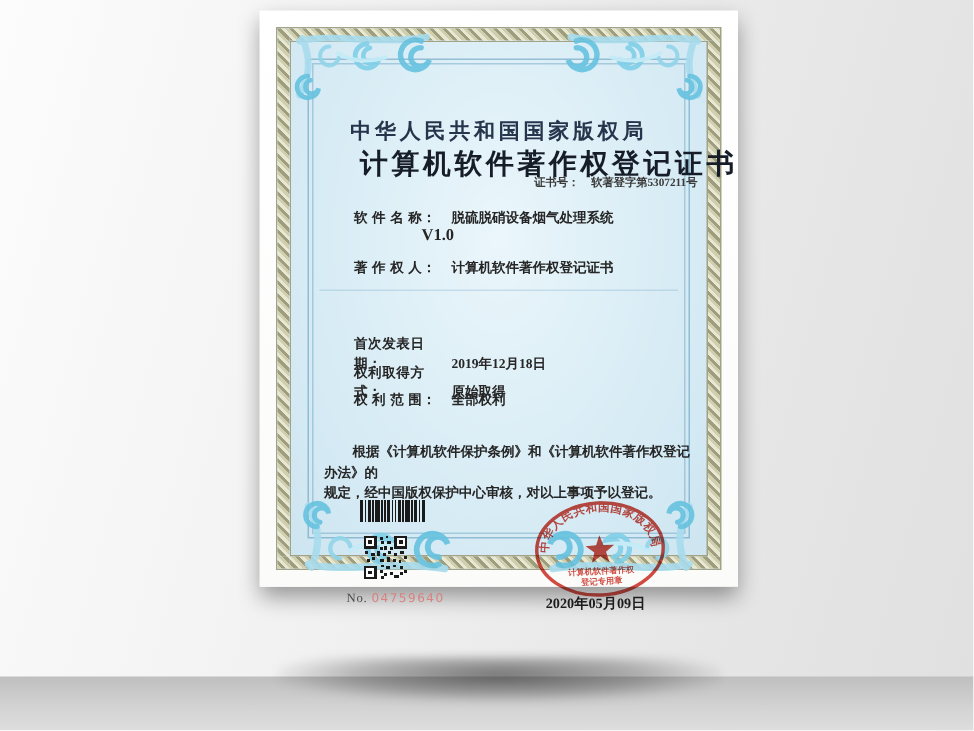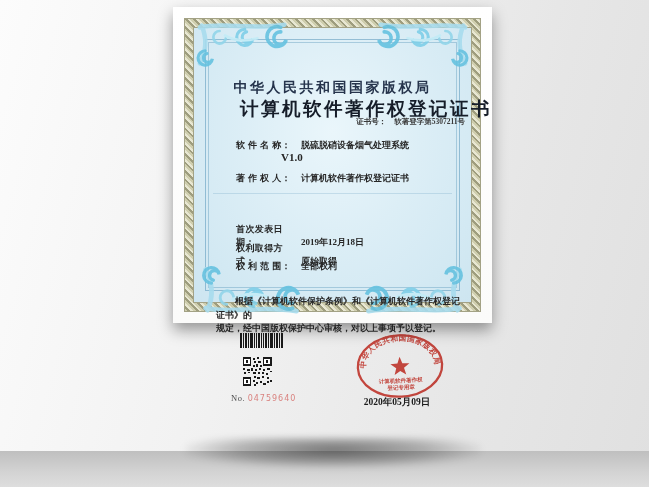--- a/index.html
+++ b/index.html
@@ -12,21 +12,21 @@
     position:absolute; left:0; top:451px; width:100%; height:36px;
     background:linear-gradient(180deg,#bfbfbf 0%,#d2d2d2 55%,#dedede 100%);
   }
   .cert-shadow{
     position:absolute; left:185px; top:438px; width:296px; height:30px;
     background:radial-gradient(ellipse at 50% 40%, rgba(0,0,0,.5) 0%, rgba(0,0,0,.25) 45%, rgba(0,0,0,0) 75%);
     filter:blur(3px);
   }
   
   .cert{
-    position:absolute; left:173px; top:7px; width:319px; height:316px;
+    position:absolute; left:173px; top:7px; width:319px; height:384px;
     background:linear-gradient(180deg,#ffffff 0%,#fbfbfa 100%);
     box-shadow:0 7px 14px rgba(0,0,0,.38);
   }
   
   .guilloche{
     position:absolute; inset:12px;
     border:8px solid #b7b694;
     border-image:repeating-linear-gradient(45deg,#cfceae 0 2px,#9e9d7e 2px 4px,#e8e7d2 4px 6px) 8;
     box-shadow:0 0 0 1px #a3a285, inset 0 0 0 1px #a3a285;
     background:radial-gradient(ellipse at 50% 38%, #eaf6fb 0%, #dcEEf6 45%, #d3e9f3 78%, #cde5f0 100%);
@@ -138,21 +138,21 @@
     <div class="row" style="top:235px">
       <span class="lbl">权利取得方式：</span><span class="val">原始取得</span>
     </div>
 
     <div class="row" style="top:253px">
       <span class="lbl">权 利 范 围：</span><span class="val">全部权利</span>
     </div>
 
 
     <div class="statement">
-      <div class="l1">根据《计算机软件保护条例》和《计算机软件著作权登记证书》的</div>
+      <div class="l1">根据《计算机软件保护条例》和《计算机软件著作权登记办法》的</div>
       <div class="l2">规定，经中国版权保护中心审核，对以上事项予以登记。</div>
     </div>
 
     <svg class="barcode" viewBox="0 0 44 15" preserveAspectRatio="none" shape-rendering="crispEdges">
       <g fill="#1a1a1a">
         <rect x="0" y="0" width="2" height="15"></rect>
           <rect x="3" y="0" width="1" height="15"></rect>
         <rect x="5" y="0" width="2" height="15"></rect>
           <rect x="8" y="0" width="1" height="15"></rect>
         <rect x="10" y="0" width="3" height="15"></rect>

